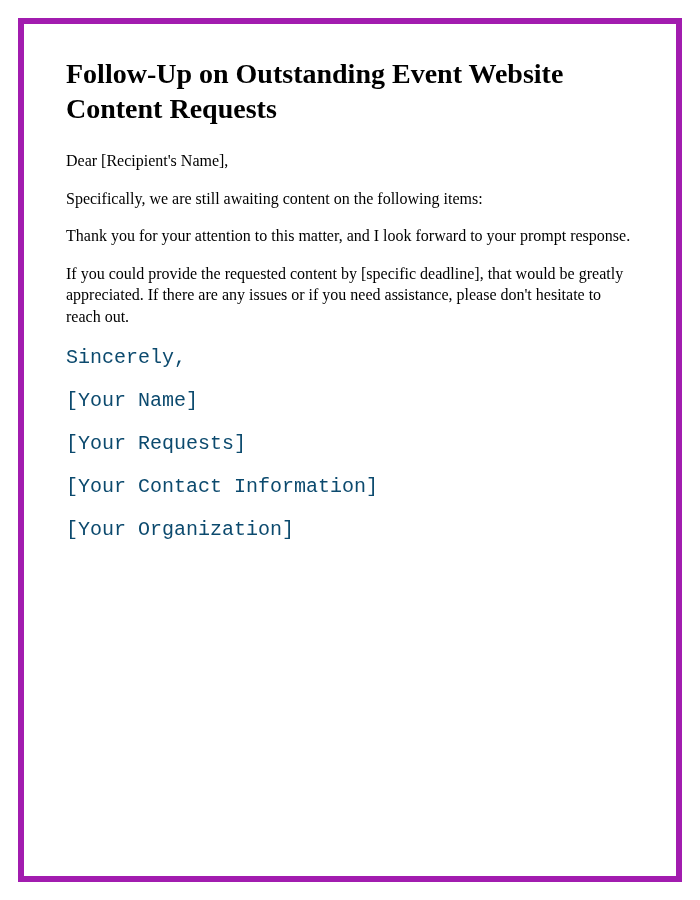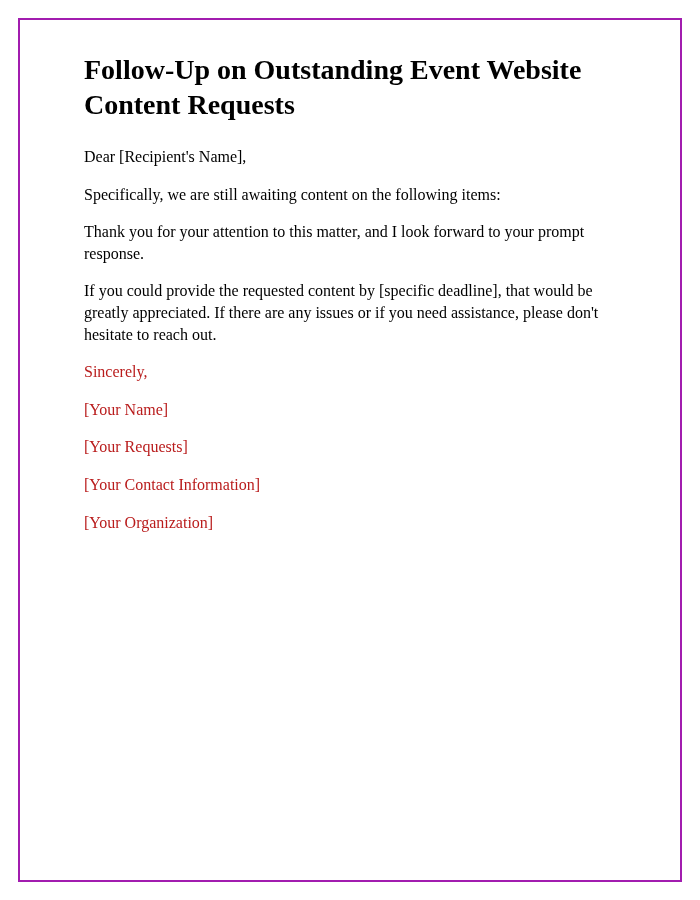--- a/index.html
+++ b/index.html
@@ -8,24 +8,24 @@
       box-sizing: border-box;
     }
     body {
       font-family: "Times New Roman", Times, serif;
       background: #ffffff;
       width: 700px;
       height: 900px;
       padding: 18px;
     }
     .document {
-      border: 2px solid #a21caf;
+      border: 6px solid #a21caf;
       width: 100%;
       height: 100%;
-      padding: 32px 64px;
+      padding: 32px 42px;
     }
     h1 {
       font-size: 28px;
       font-weight: bold;
       line-height: 1.25;
       margin-bottom: 24px;
       color: #000000;
     }
     p {
       font-size: 16px;
@@ -37,24 +37,25 @@
       margin-left: 48px;
       margin-bottom: 16px;
     }
     li {
       font-size: 16px;
       line-height: 1.5;
       color: #000000;
       list-style-type: disc;
     }
     .signature-line {
-      font-size: 16px;
+      font-size: 20px;
       line-height: 1.35;
       margin-bottom: 16px;
-      color: #b91c1c;
+      color: #0c4a6e;
+      font-family: Liberation Mono, monospace;
     }
   </style>
 </head>
 <body>
 
 <div class="document">
   <h1>Follow-Up on Outstanding Event Website Content Requests</h1>
 
   <p>Dear [Recipient's Name],</p>
 

